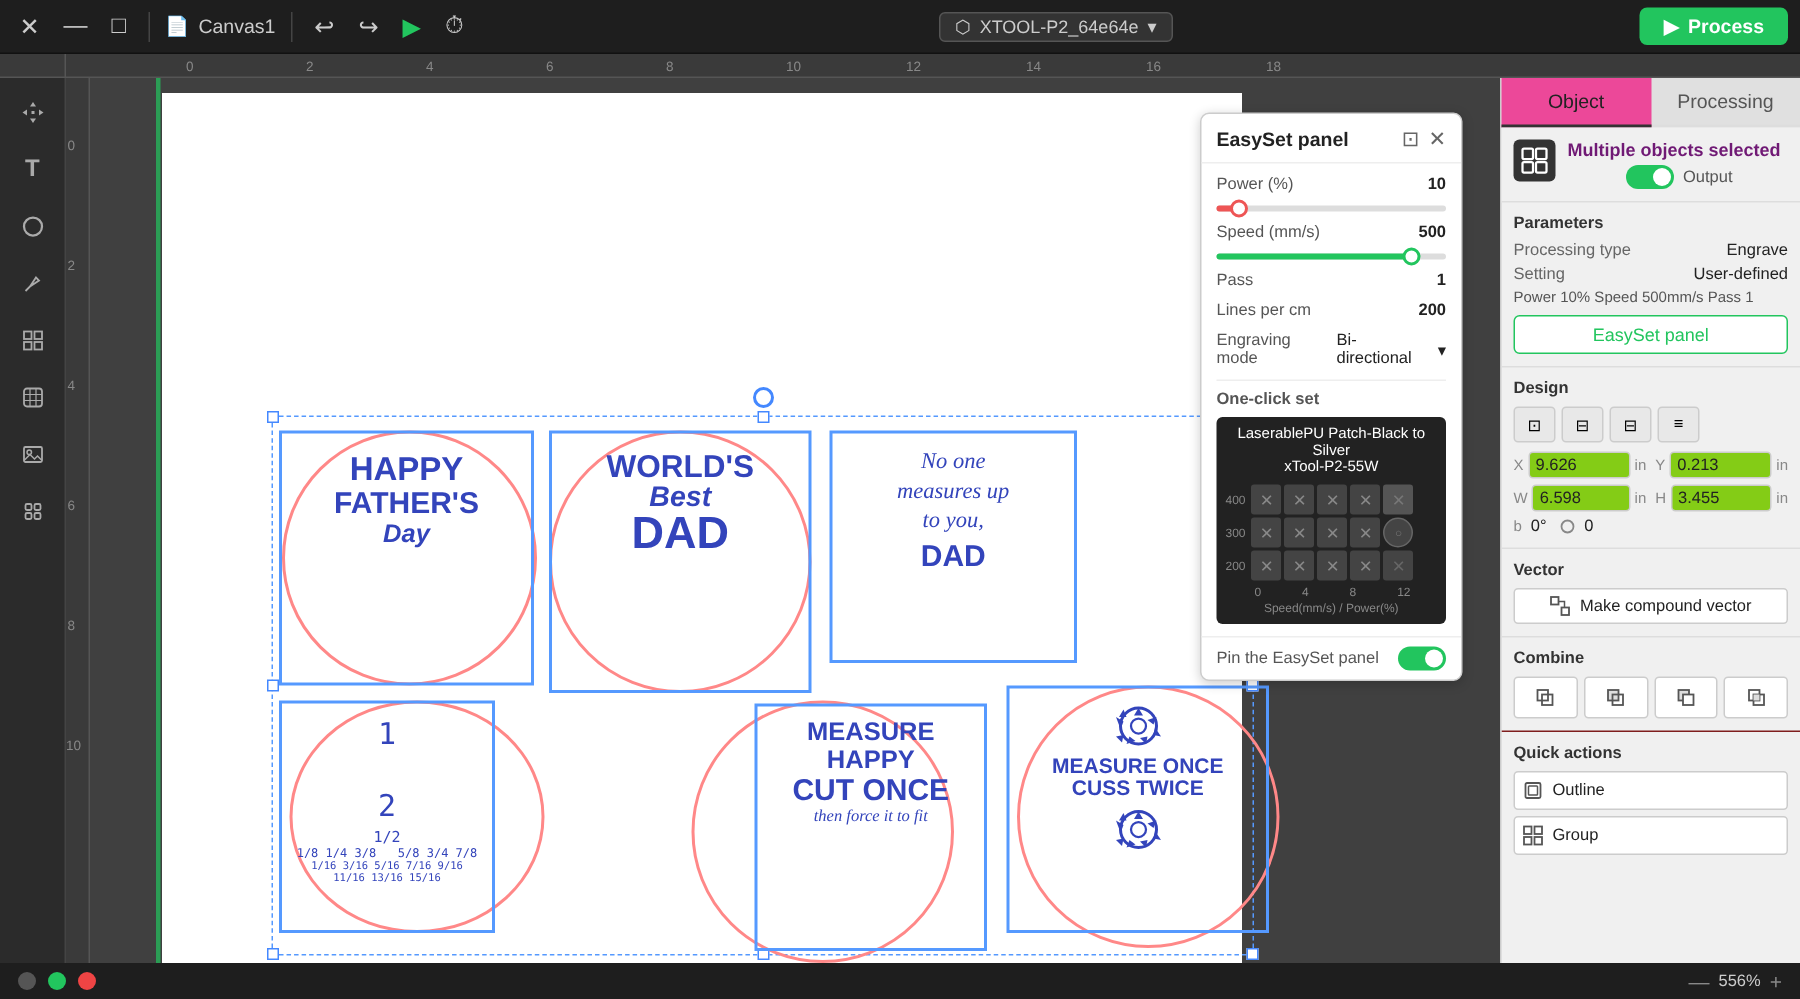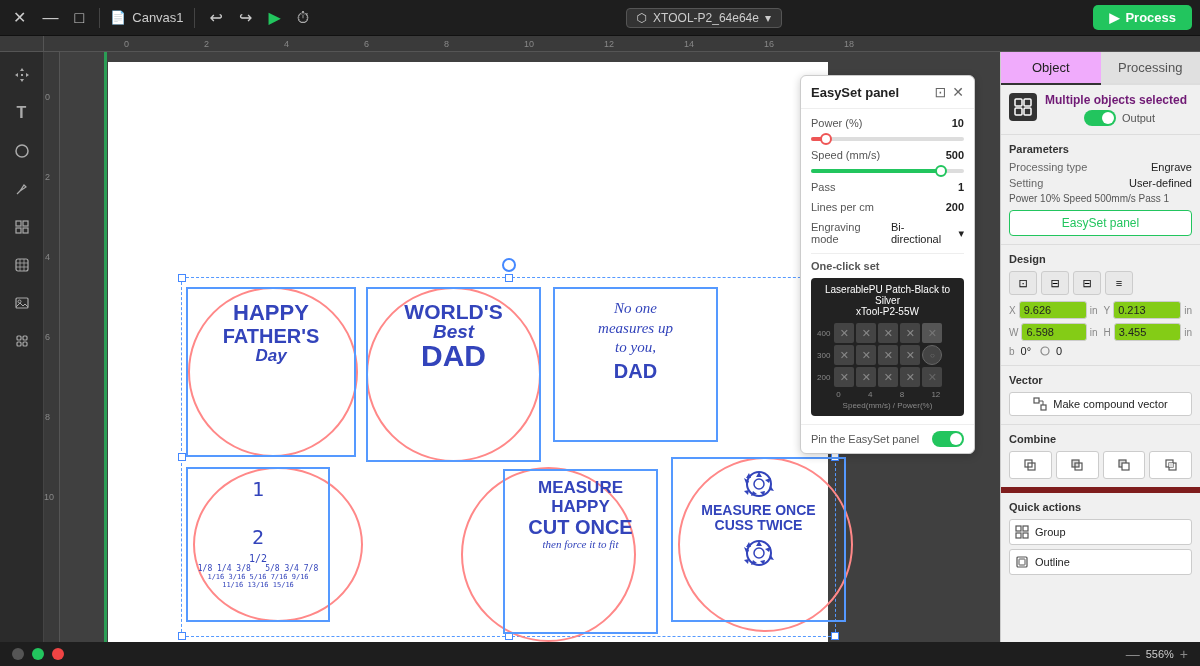--- a/index.html
+++ b/index.html
@@ -34,21 +34,21 @@
     .sel-ml { top: 50%; left: -4px; transform: translateY(-50%); }
     .sel-mr { top: 50%; right: -4px; transform: translateY(-50%); }
     .sel-bl { bottom: -4px; left: -4px; }
     .sel-bm { bottom: -4px; left: 50%; transform: translateX(-50%); }
     .sel-br { bottom: -4px; right: -4px; }
 
     
     .right-panel { width: 200px; background: #f0f0f0; color: #222; display: flex; flex-direction: column; flex-shrink: 0; border-left: 1px solid #ccc; }
     .right-panel-tabs { display: flex; background: #e0e0e0; border-bottom: 2px solid #ddd; }
     .rp-tab { flex: 1; padding: 8px; text-align: center; font-size: 13px; cursor: pointer; color: #555; }
-    .rp-tab.active { color: #222; border-bottom: 2px solid #333; margin-bottom: -2px; background: #f0abfc; }
+    .rp-tab.active { color: #222; border-bottom: 2px solid #333; margin-bottom: -2px; background: #ec4899; }
 
     
     .obj-header { display: flex; align-items: flex-start; gap: 8px; padding: 8px; background: #f0f0f0; border-bottom: 1px solid #ddd; }
     .obj-icon { width: 28px; height: 28px; background: #333; border-radius: 4px; display: flex; align-items: center; justify-content: center; color: #fff; font-size: 12px; flex-shrink: 0; }
     .obj-info { flex: 1; }
     .obj-title { font-size: 12px; font-weight: 700; color: #701a75; }
     .output-row { display: flex; align-items: center; gap: 6px; margin-top: 3px; padding-left: 39px; }
     .toggle { width: 32px; height: 16px; background: #22c55e; border-radius: 8px; position: relative; cursor: pointer; }
     .toggle-knob { position: absolute; top: 2px; right: 2px; width: 12px; height: 12px; background: #fff; border-radius: 50%; }
     .output-label { font-size: 11px; color: #555; }
@@ -99,21 +99,21 @@
     .coord-label { color: #888; font-size: 10px; }
     .coord-input { flex: 1; background: #84cc16; border: 1px solid #ccc; border-radius: 3px; padding: 2px 4px; font-size: 11px; color: #222; }
     .coord-unit { font-size: 10px; color: #888; }
 
     .angle-row { display: flex; align-items: center; gap: 8px; font-size: 11px; }
     .angle-item { display: flex; align-items: center; gap: 3px; }
 
     .vector-section { padding: 8px; border-bottom: 1px solid #ddd; }
     .compound-btn { width: 100%; background: #fff; border: 1px solid #ccc; border-radius: 3px; padding: 4px; font-size: 11px; cursor: pointer; color: #222; display: flex; align-items: center; gap: 6px; justify-content: center; }
 
-    .combine-section { padding: 8px; border-bottom: 6px solid #7f1d1d; }
+    .combine-section { padding: 8px; border-bottom: 1px solid #7f1d1d; }
     .combine-btns { display: flex; gap: 4px; }
     .combine-btn { flex: 1; height: 28px; background: #fff; border: 1px solid #ccc; border-radius: 3px; cursor: pointer; display: flex; align-items: center; justify-content: center; font-size: 13px; }
 
     .quick-section { padding: 8px; }
     .quick-title { font-size: 11px; font-weight: 700; color: #333; margin-bottom: 6px; }
     .quick-btn { width: 100%; background: #fff; border: 1px solid #ccc; border-radius: 3px; padding: 5px; font-size: 11px; cursor: pointer; color: #222; display: flex; align-items: center; gap: 6px; margin-bottom: 4px; }
 
     
     .statusbar { height: 24px; background: #1e1e1e; display: flex; align-items: center; padding: 0 12px; font-size: 11px; color: #888; gap: 12px; flex-shrink: 0; }
     .statusbar-right { margin-left: auto; display: flex; align-items: center; gap: 6px; }
@@ -465,34 +465,34 @@
                 <rect x="5" y="5" width="4" height="4" fill="#ddd"></rect>
               </svg>
           </button>
         </div>
       </div>
 
       <div class="quick-section">
         <div class="quick-title">Quick actions</div>
         <button class="quick-btn">
           <svg width="14" height="14" viewBox="0 0 14 14" fill="none">
+              <rect x="2" y="2" width="10" height="10" rx="1" stroke="#555" stroke-width="1.2"></rect>
+              <rect x="4" y="4" width="6" height="6" rx="0.5" stroke="#555" stroke-width="1"></rect>
+            </svg>
+          <span>Outline</span>
+        </button>
+        <button class="quick-btn">
+          <svg width="14" height="14" viewBox="0 0 14 14" fill="none">
               <rect x="1" y="1" width="5" height="5" stroke="#555" stroke-width="1.2"></rect>
               <rect x="8" y="1" width="5" height="5" stroke="#555" stroke-width="1.2"></rect>
               <rect x="1" y="8" width="5" height="5" stroke="#555" stroke-width="1.2"></rect>
               <rect x="8" y="8" width="5" height="5" stroke="#555" stroke-width="1.2"></rect>
             </svg>
           <span>Group</span>
         </button>
-        <button class="quick-btn">
-          <svg width="14" height="14" viewBox="0 0 14 14" fill="none">
-              <rect x="2" y="2" width="10" height="10" rx="1" stroke="#555" stroke-width="1.2"></rect>
-              <rect x="4" y="4" width="6" height="6" rx="0.5" stroke="#555" stroke-width="1"></rect>
-            </svg>
-          <span>Outline</span>
-        </button>
       </div>
 
     </div>
   </div>
 
 </div>
 
 <div class="easyset-panel">
   <div class="ep-header">
     <span class="ep-title">EasySet panel</span>

